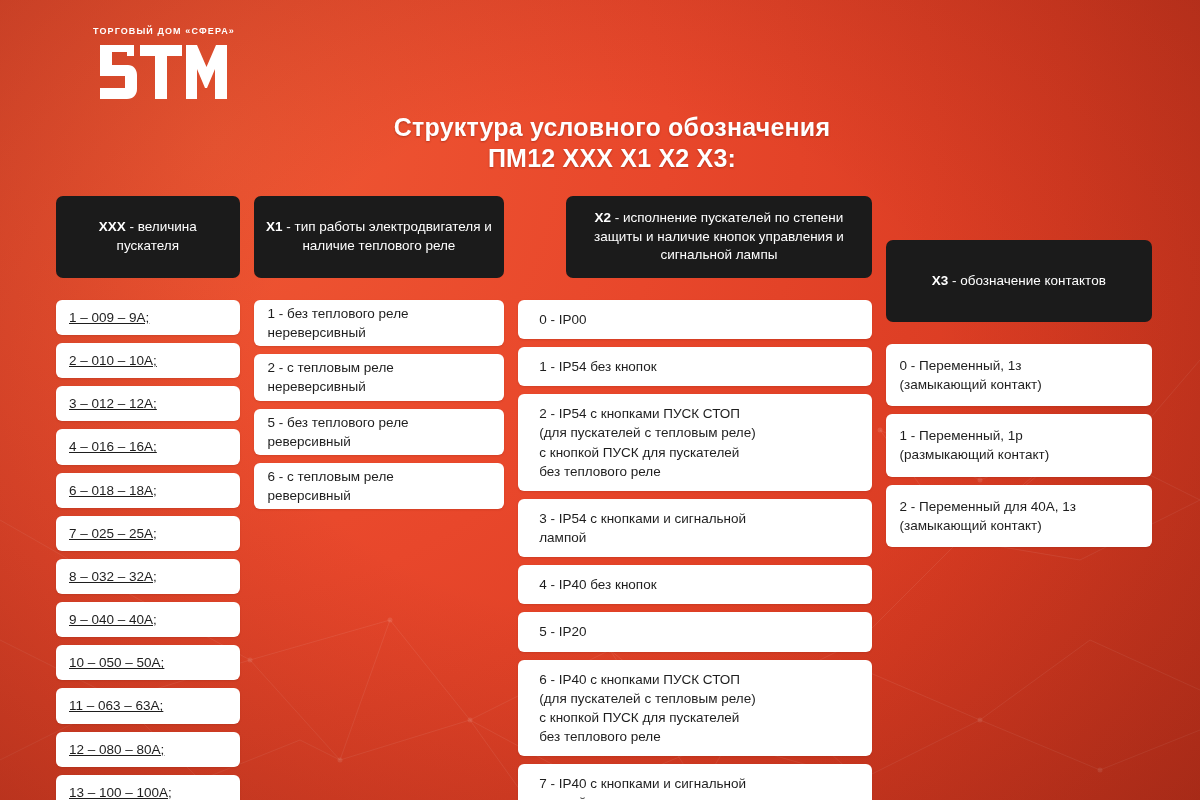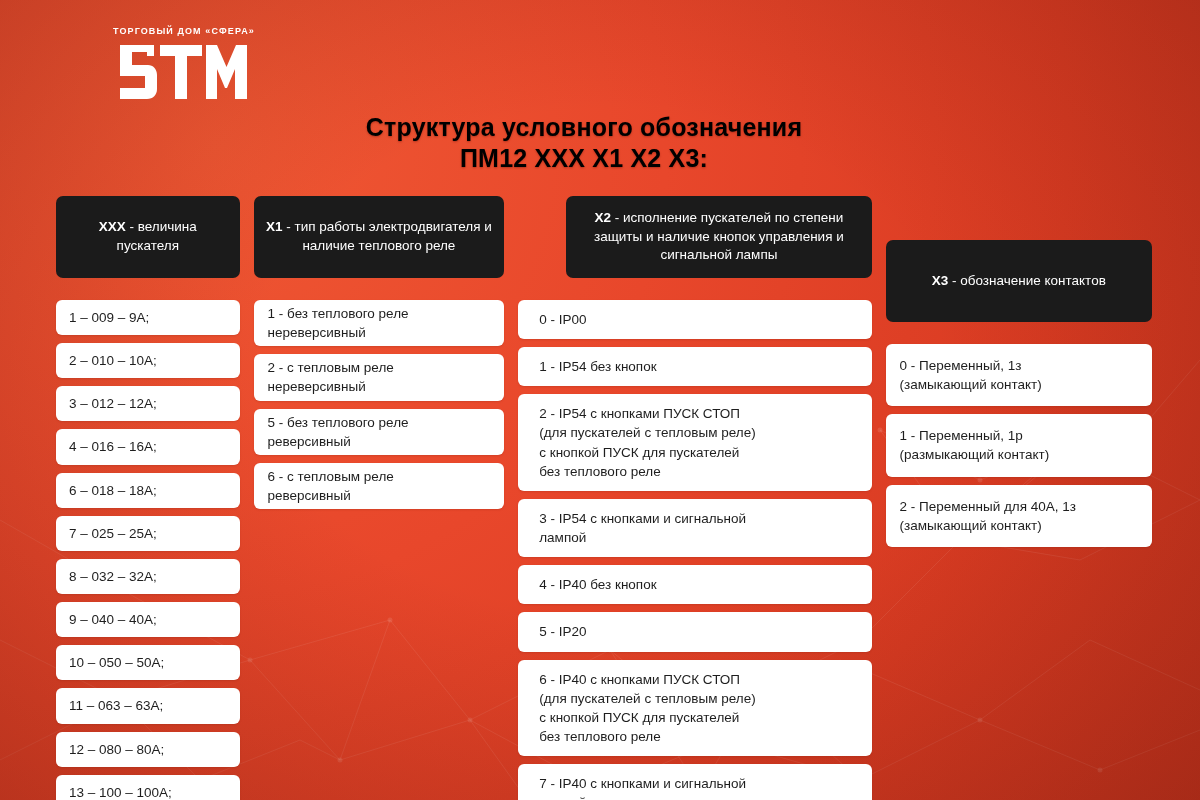--- a/index.html
+++ b/index.html
@@ -41,21 +41,21 @@
   #content {
     position: relative;
     z-index: 3;
     width: 1200px;
     height: 800px;
   }
 
   
   #logo {
     position: absolute;
-    left: 82px;
+    left: 62px;
     top: 26px;
     width: 200px;
     color: #ffffff;
     text-align: center;
   }
   #logo-tagline {
     font-size: 9px;
     letter-spacing: 1.1px;
     font-weight: 700;
     white-space: nowrap;
@@ -64,25 +64,25 @@
   }
   #logo-mark {
     width: 130px;
     height: 62px;
     margin: 0 auto;
   }
 
   
   #title-block {
     position: absolute;
-    left: 244px;
+    left: 272px;
     top: 112px;
     width: 680px;
     text-align: center;
-    color: #000000;
+    color: #ffffff;
   }
   #title-line1, #title-line2 {
     font-size: 25px;
     font-weight: 700;
     letter-spacing: 0.2px;
     line-height: 1.25;
     text-shadow: 0 1px 2px rgba(120,25,10,0.45);
   }
 
   
@@ -131,21 +131,21 @@
     background: #ffffff;
     color: #1e1e1e;
     border-radius: 6px;
     padding: 9px 13px;
     font-size: 13.5px;
     line-height: 1.42;
     box-shadow: 0 1px 2px rgba(110,25,10,0.18);
     box-sizing: border-box;
     white-space: pre-line;
   }
-  .col-0 .cell { padding: 8px 13px; font-size: 13.5px; }
+  .col-0 .cell { padding: 8px 13px; font-size: 13.5px; text-decoration: underline; }
   .col-1 .cell { padding: 4px 14px; }
   .col-2 .cell { padding: 10px 21px; }
   .col-3 .cell { padding: 12px 14px; }
 
   
   .header-gap { height: 6px; }
 </style>
 </head>
 <body>
 

